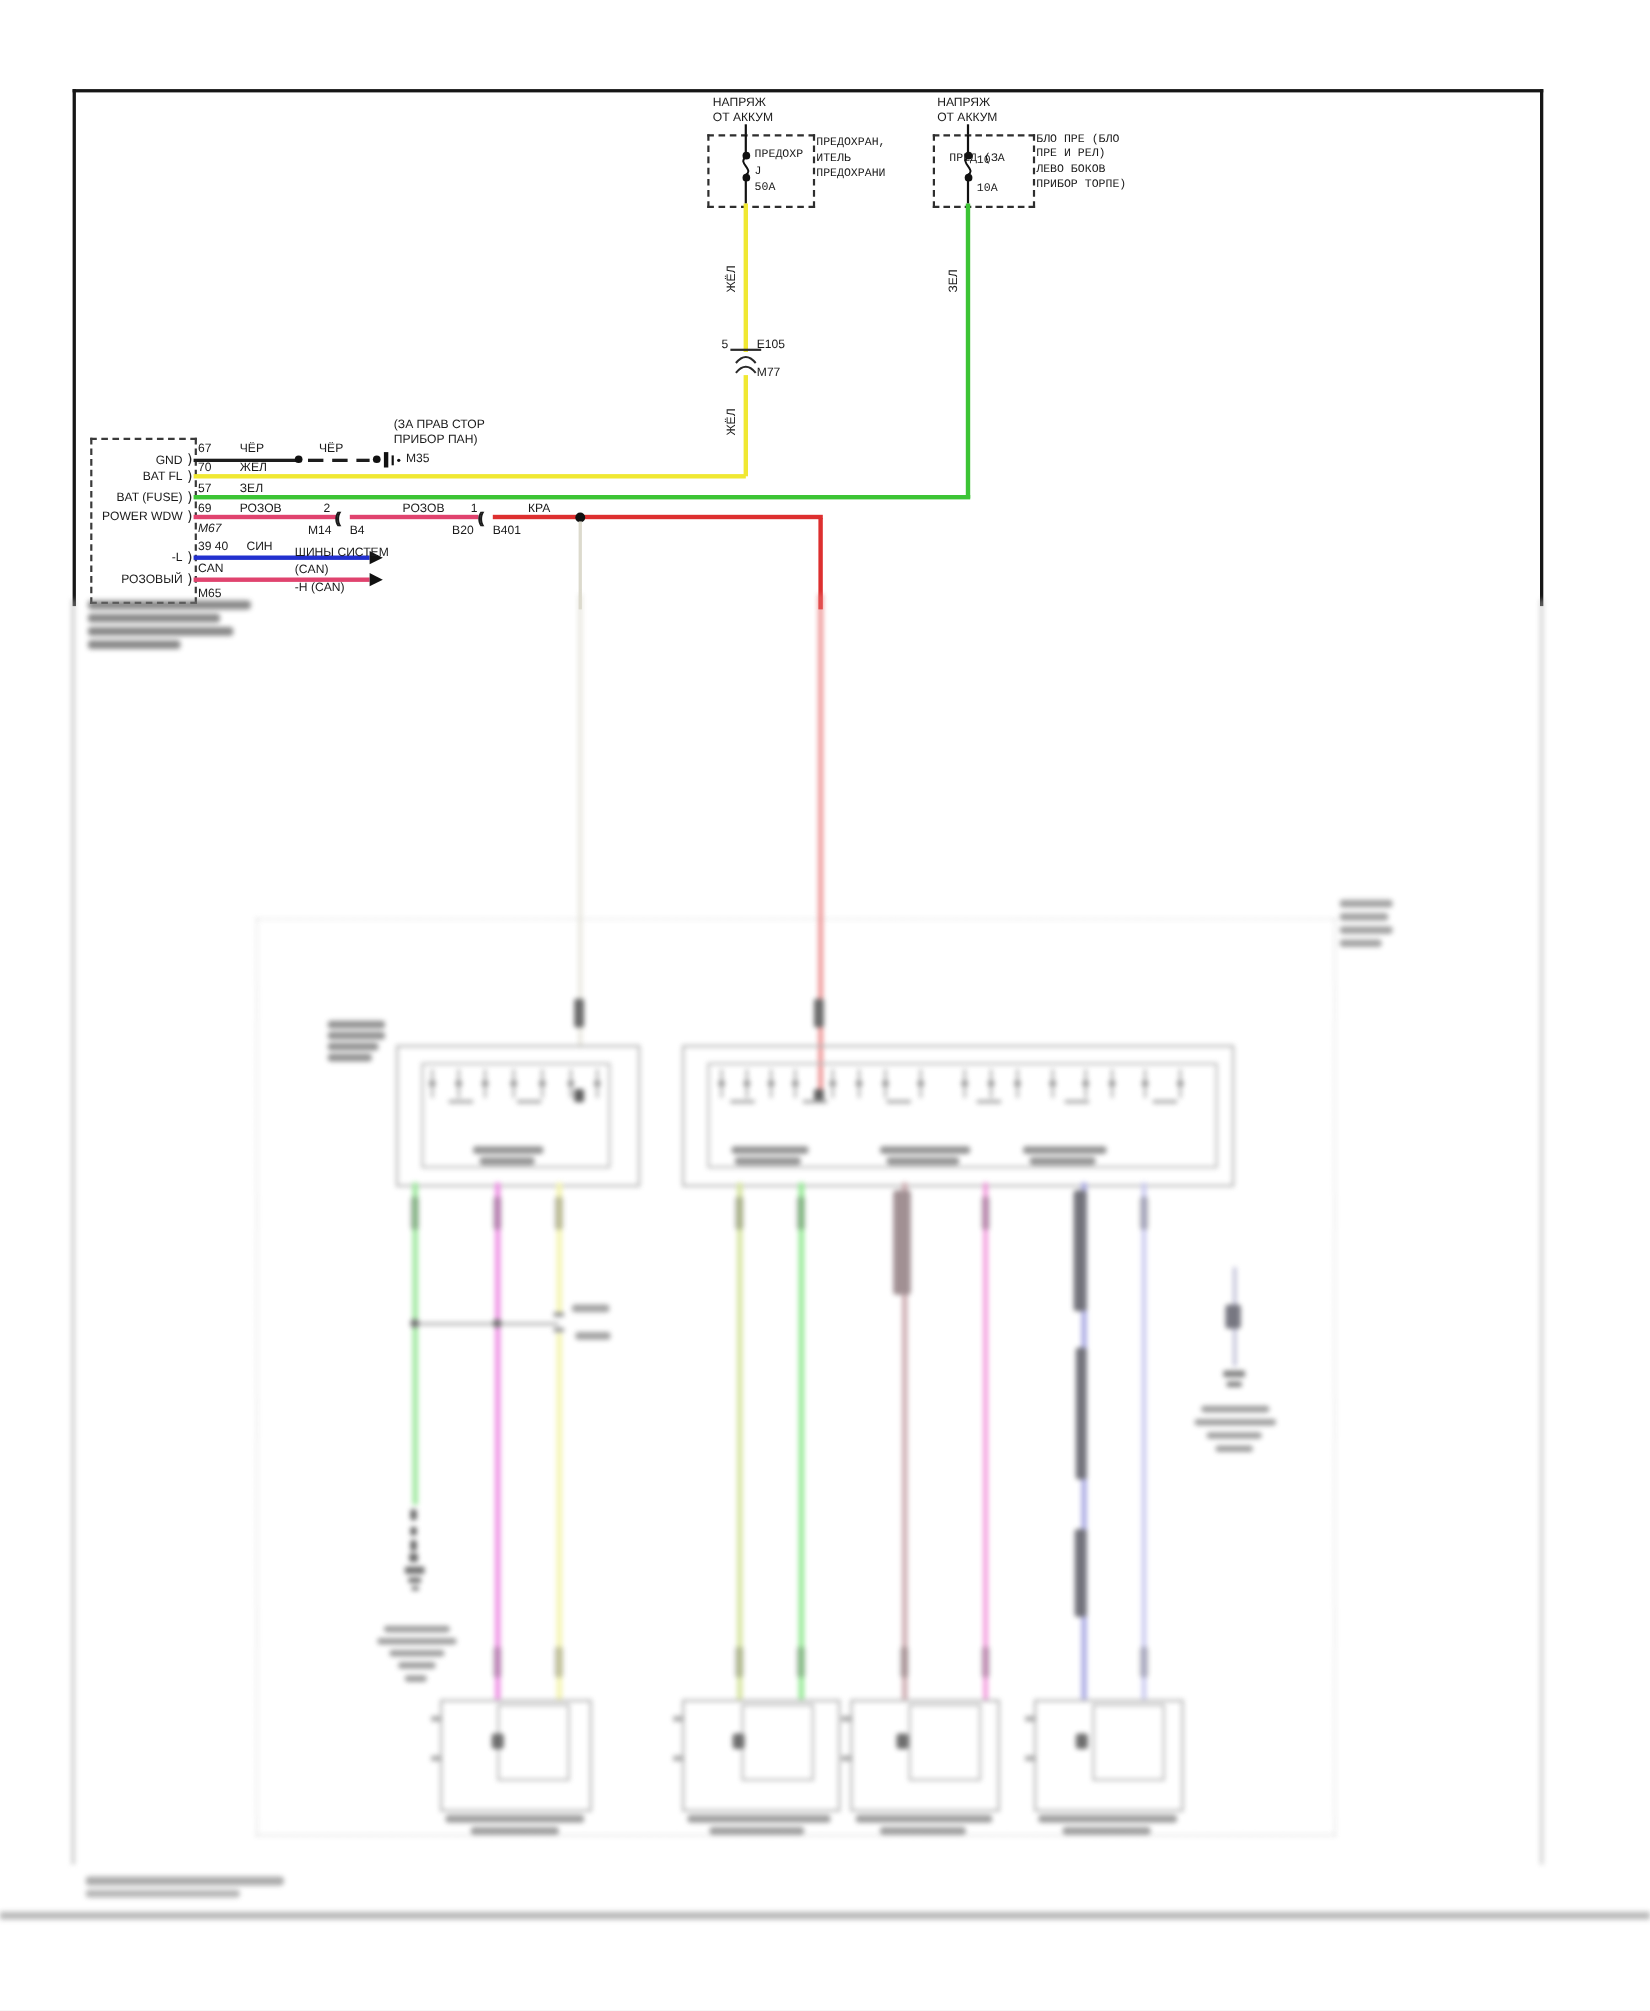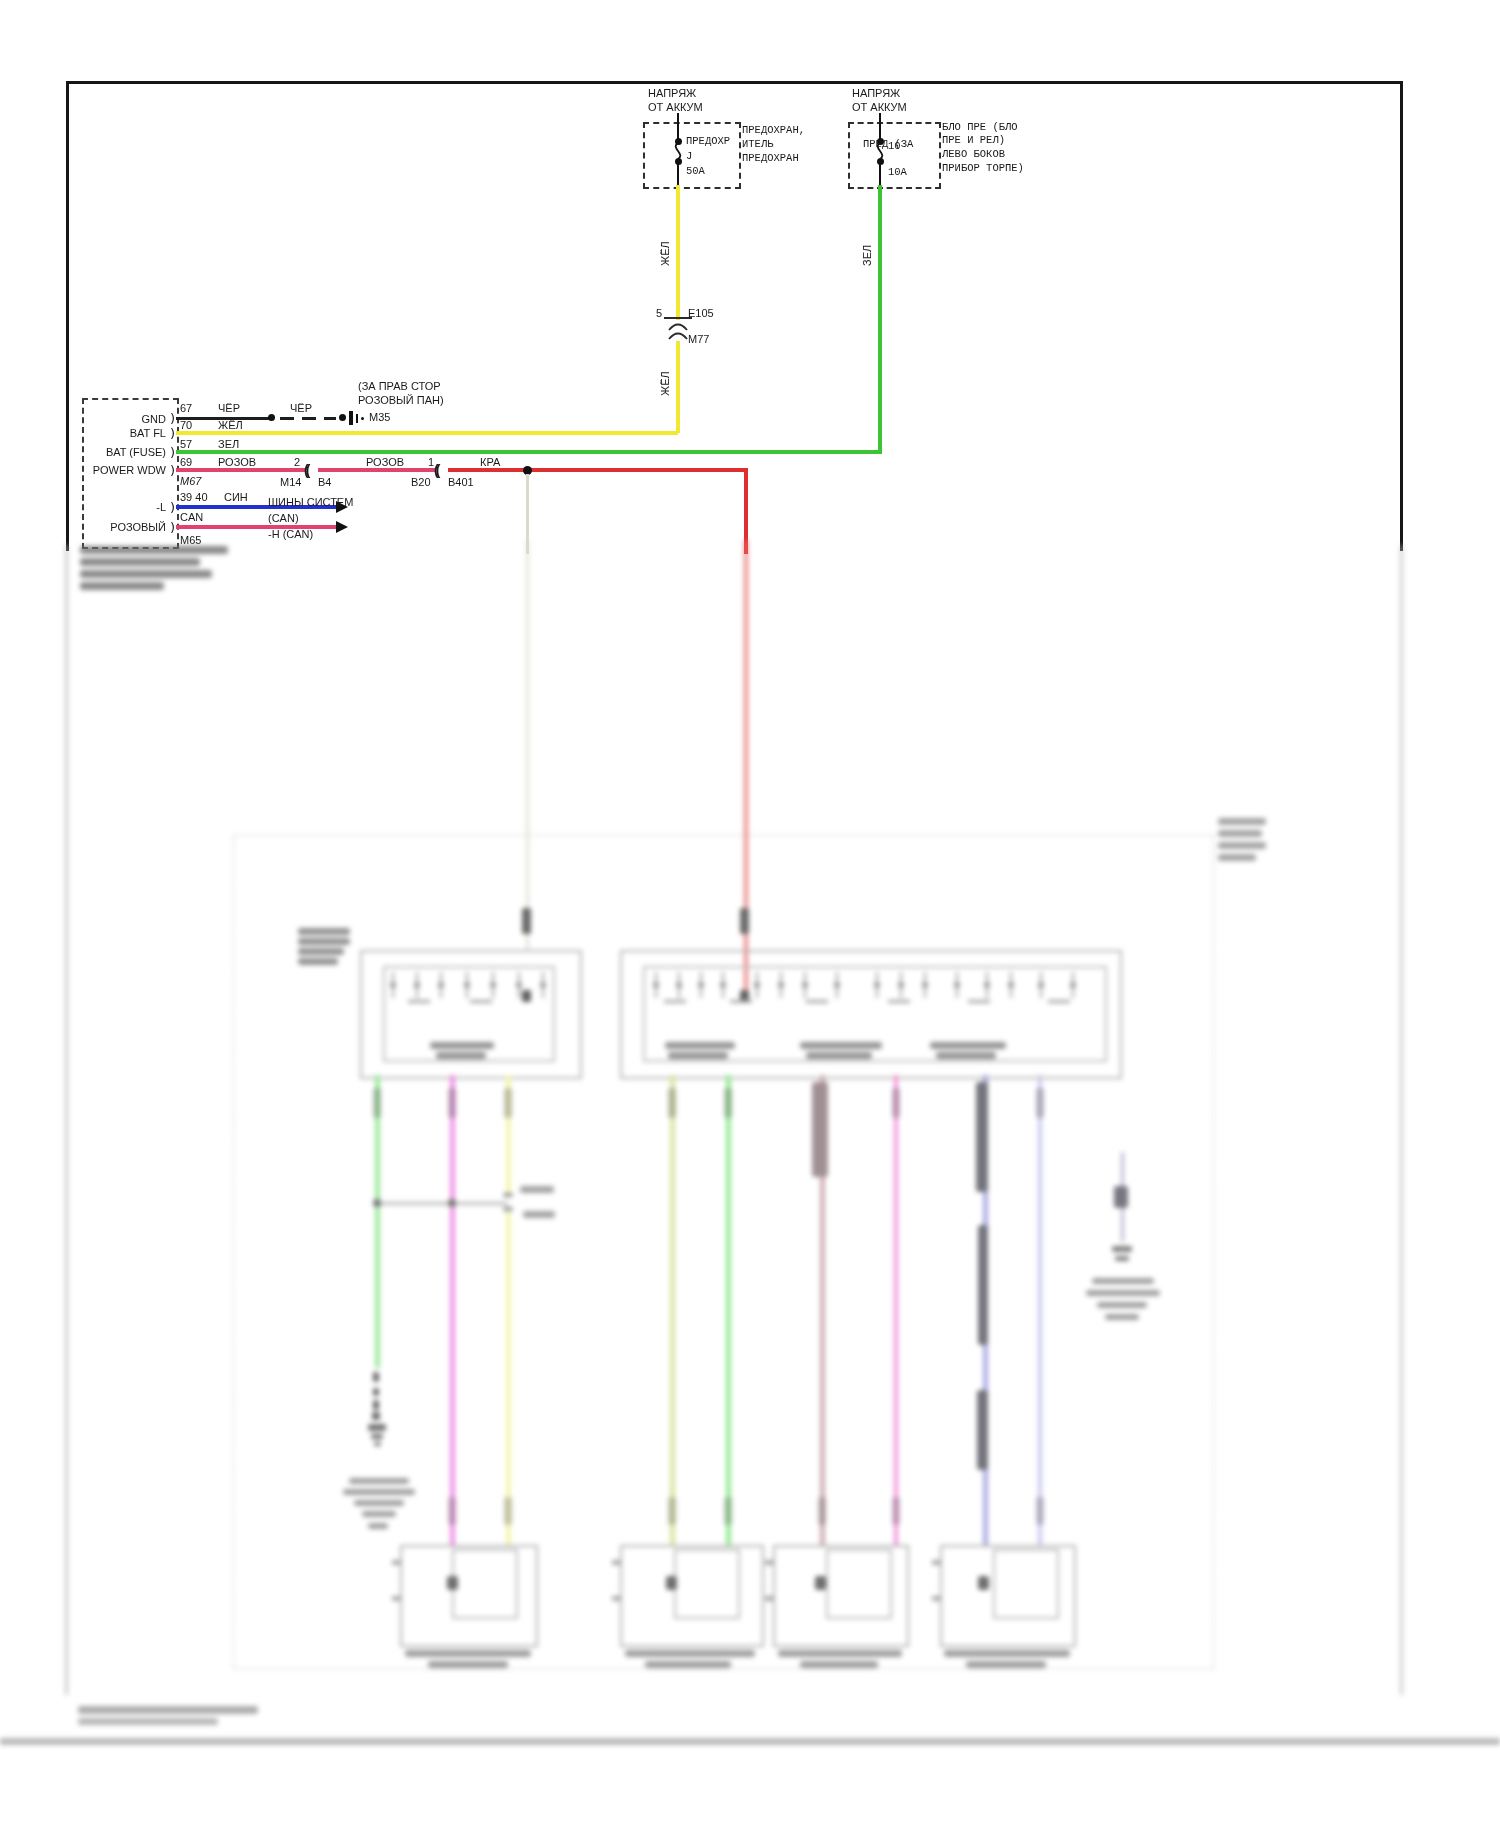--- a/index.html
+++ b/index.html
@@ -35,21 +35,21 @@
   <svg style="position:absolute;left:668px;top:143px;" width="20" height="18" viewBox="0 0 20 18">
       <path d="M10,0 C2,5 18,11 10,16" fill="none" stroke="#111" stroke-width="1.8"></path>
     </svg>
   <div class="dot" style="left:675px;top:158px;"></div>
   <div class="abs" style="left:677px;top:163px;width:2px;height:22px;background:#111;"></div>
   <div class="t ts" style="left:686px;top:135px;">ПРЕДОХР</div>
   <div class="t ts" style="left:686px;top:150px;">J</div>
   <div class="t ts" style="left:686px;top:165px;">50A</div>
   <div class="t ts" style="left:742px;top:124px;">ПРЕДОХРАН,</div>
   <div class="t ts" style="left:742px;top:138px;">ИТЕЛЬ</div>
-  <div class="t ts" style="left:742px;top:152px;">ПРЕДОХРАН</div>
+  <div class="t ts" style="left:742px;top:152px;">ПРЕДОХРАНИ</div>
 
   <div class="t" style="left:852px;top:86px;">НАПРЯЖ</div>
   <div class="t" style="left:852px;top:100px;">ОТ АККУМ</div>
   <div class="abs" style="left:879px;top:113px;width:2px;height:9px;background:#111;"></div>
   <div class="fusebox" style="left:848px;top:122px;width:89px;height:63px;"></div>
   <div class="abs" style="left:879px;top:122px;width:2px;height:20px;background:#111;"></div>
   <div class="dot" style="left:877px;top:138px;"></div>
   <svg style="position:absolute;left:870px;top:143px;" width="20" height="18" viewBox="0 0 20 18">
       <path d="M10,0 C2,5 18,11 10,16" fill="none" stroke="#111" stroke-width="1.8"></path>
     </svg>
@@ -91,21 +91,21 @@
   <div class="abs" style="left:280px;top:417px;width:14px;height:2.5px;background:#1d1d1d;"></div>
   <div class="abs" style="left:302px;top:417px;width:14px;height:2.5px;background:#1d1d1d;"></div>
   <div class="abs" style="left:324px;top:417px;width:12px;height:2.5px;background:#1d1d1d;"></div>
   <div class="t" style="left:290px;top:401px;">ЧЁР</div>
   <div class="dot" style="left:339px;top:414px;"></div>
   <div class="abs" style="left:349px;top:411px;width:4px;height:14px;background:#111;"></div>
   <div class="abs" style="left:356px;top:414px;width:2px;height:9px;background:#111;"></div>
   <div class="abs" style="left:361px;top:417px;width:3px;height:3px;border-radius:50%;background:#111;"></div>
   <div class="t" style="left:369px;top:410px;">M35</div>
   <div class="t" style="left:358px;top:379px;">(ЗА ПРАВ СТОР</div>
-  <div class="t" style="left:358px;top:393px;">РОЗОВЫЙ ПАН)</div>
+  <div class="t" style="left:358px;top:393px;">ПРИБОР ПАН)</div>
 
   <div class="t tr" style="left:84px;top:426px;width:82px;">BAT FL</div>
   <div class="paren" style="left:170px;top:426px;">)</div>
   <div class="t" style="left:180px;top:418px;">70</div>
   <div class="t" style="left:218px;top:418px;">ЖЁЛ</div>
   <div class="abs" style="left:176px;top:431px;width:502px;height:4px;background:#f0e832;"></div>
 
   <div class="t tr" style="left:84px;top:445px;width:82px;">BAT (FUSE)</div>
   <div class="paren" style="left:170px;top:445px;">)</div>
   <div class="t" style="left:180px;top:437px;">57</div>

